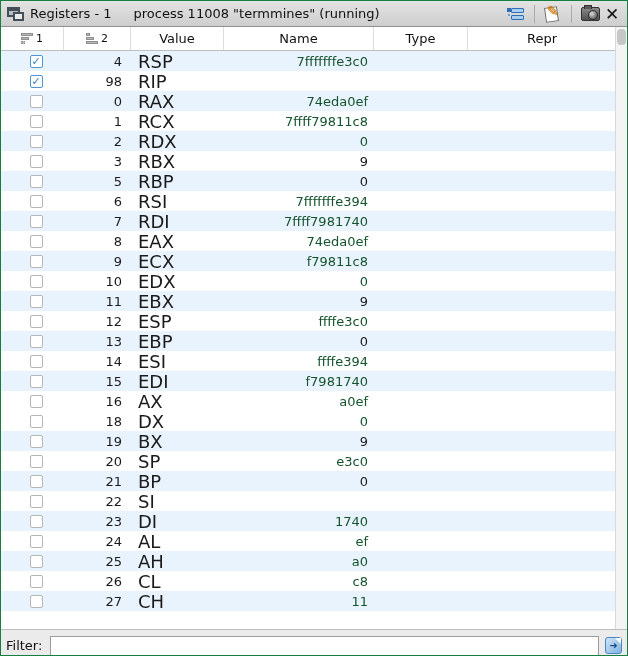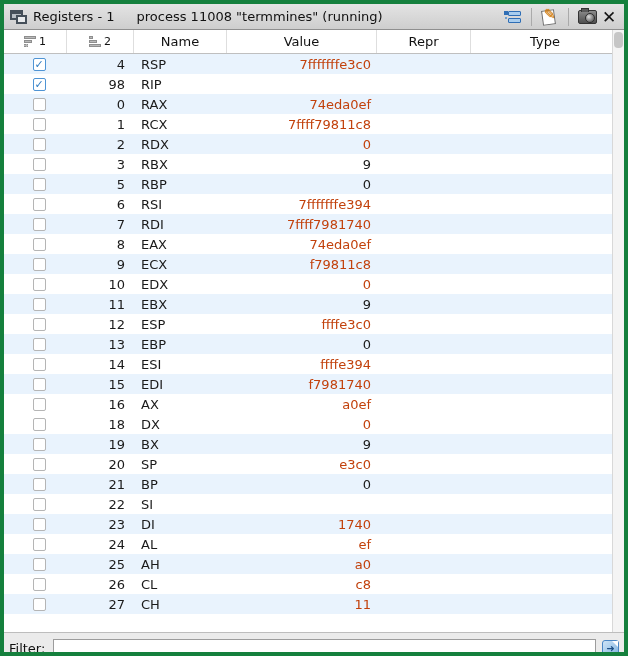--- a/index.html
+++ b/index.html
@@ -1,19 +1,19 @@
 <!DOCTYPE html>
 <html><head>
 <meta charset="utf-8">
 <style>
   * { margin:0; padding:0; box-sizing:border-box; }
   html,body { width:628px; height:656px; }
   body { font-family:"DejaVu Sans","Liberation Sans",sans-serif; font-size:13px; color:#1a1a1a; background:#fff; }
 
-  .window { position:relative; width:628px; height:656px; border:4px solid #15803d; overflow:hidden; background:#fff; }
+  .window { position:relative; width:628px; height:656px; border:1px solid #15803d; overflow:hidden; background:#fff; }
 
   
   .titlebar { position:absolute; left:0; top:0; width:100%; height:26px;
     background:linear-gradient(#e3e3e3,#cecece); border-bottom:1px solid #8f8f8f;
     display:flex; align-items:center; padding:0 4px 0 6px; }
   .panel-icon { width:17px; height:14px; position:relative; margin-right:6px; flex:0 0 auto; }
   .panel-icon .w1 { position:absolute; left:0; top:0; width:13px; height:10px; border:2px solid #454f59; background:#b8bec4; }
   .panel-icon .w1:before { content:""; position:absolute; left:0; top:0; width:9px; height:2px; background:#454f59; }
   .panel-icon .w2 { position:absolute; left:6px; top:5px; width:11px; height:9px; border:2px solid #454f59; background:#e8eaec; }
   .title-text { white-space:nowrap; color:#111; }
@@ -57,23 +57,23 @@
 
   
   .tbody { position:absolute; left:0; top:50px; width:616px; height:578px; overflow:hidden; background:#fff; }
   .row { display:grid; grid-template-columns:63px 67px 93px 150px 94px 149px; height:20px; align-items:center; }
   .row.alt { background:#e9f3fd; }
   .cell-cb { display:flex; justify-content:center; }
   .cb { width:13px; height:13px; border:1px solid #b5b5b5; border-radius:2px; background:#fff; margin-left:7px;
         font-size:11px; line-height:11px; text-align:center; color:transparent; }
   .cb.checked { border-color:#4f94d4; color:#2f7cc2; font-weight:bold; }
   .cell-num { text-align:right; padding-right:9px; font-size:13px; }
-  .cell-name { text-align:left; padding-left:7px; font-size:13px; }
+  .cell-name { text-align:left; padding-left:7px; font-size:18px; }
   .cell-val { text-align:right; padding-right:6px; font-size:13px; color:#1a1a1a; }
-  .cell-val.changed { color:#c2410c; }
+  .cell-val.changed { color:#14532d; }
   .cell-empty { }
 
   
   .vscroll { position:absolute; right:0; top:26px; width:12px; height:602px; background:#f4f4f4; border-left:1px solid #d8d8d8; }
   .vthumb { position:absolute; left:1px; top:2px; width:9px; height:16px; background:#c6c6c6; border-radius:4px; }
 
   
   .filterbar { position:absolute; left:0; top:628px; width:100%; height:32px; background:#ebebeb; border-top:1px solid #bdbdbd;
     display:flex; align-items:center; padding:0 5px; }
   .filter-label { font-size:13px; margin-right:8px; color:#111; }
@@ -129,24 +129,24 @@
       <span class="sort-badge">1</span>
     </div>
     <div class="th">
       <span class="stairs asc">
           <i></i>
           <i></i>
           <i></i>
         </span>
       <span class="sort-badge">2</span>
     </div>
+    <div class="th">Value</div>
     <div class="th">Name</div>
-    <div class="th">Value</div>
+    <div class="th">Type</div>
     <div class="th">Repr</div>
-    <div class="th">Type</div>
   </div>
 
   <div class="tbody" id="rows">
       <div class="row alt">
       <div class="cell-cb">
           <span class="cb checked">✓</span>
         </div>
       <div class="cell-num">4</div>
       <div class="cell-name">RSP</div>
       <div class="cell-val changed">7fffffffe3c0</div>

